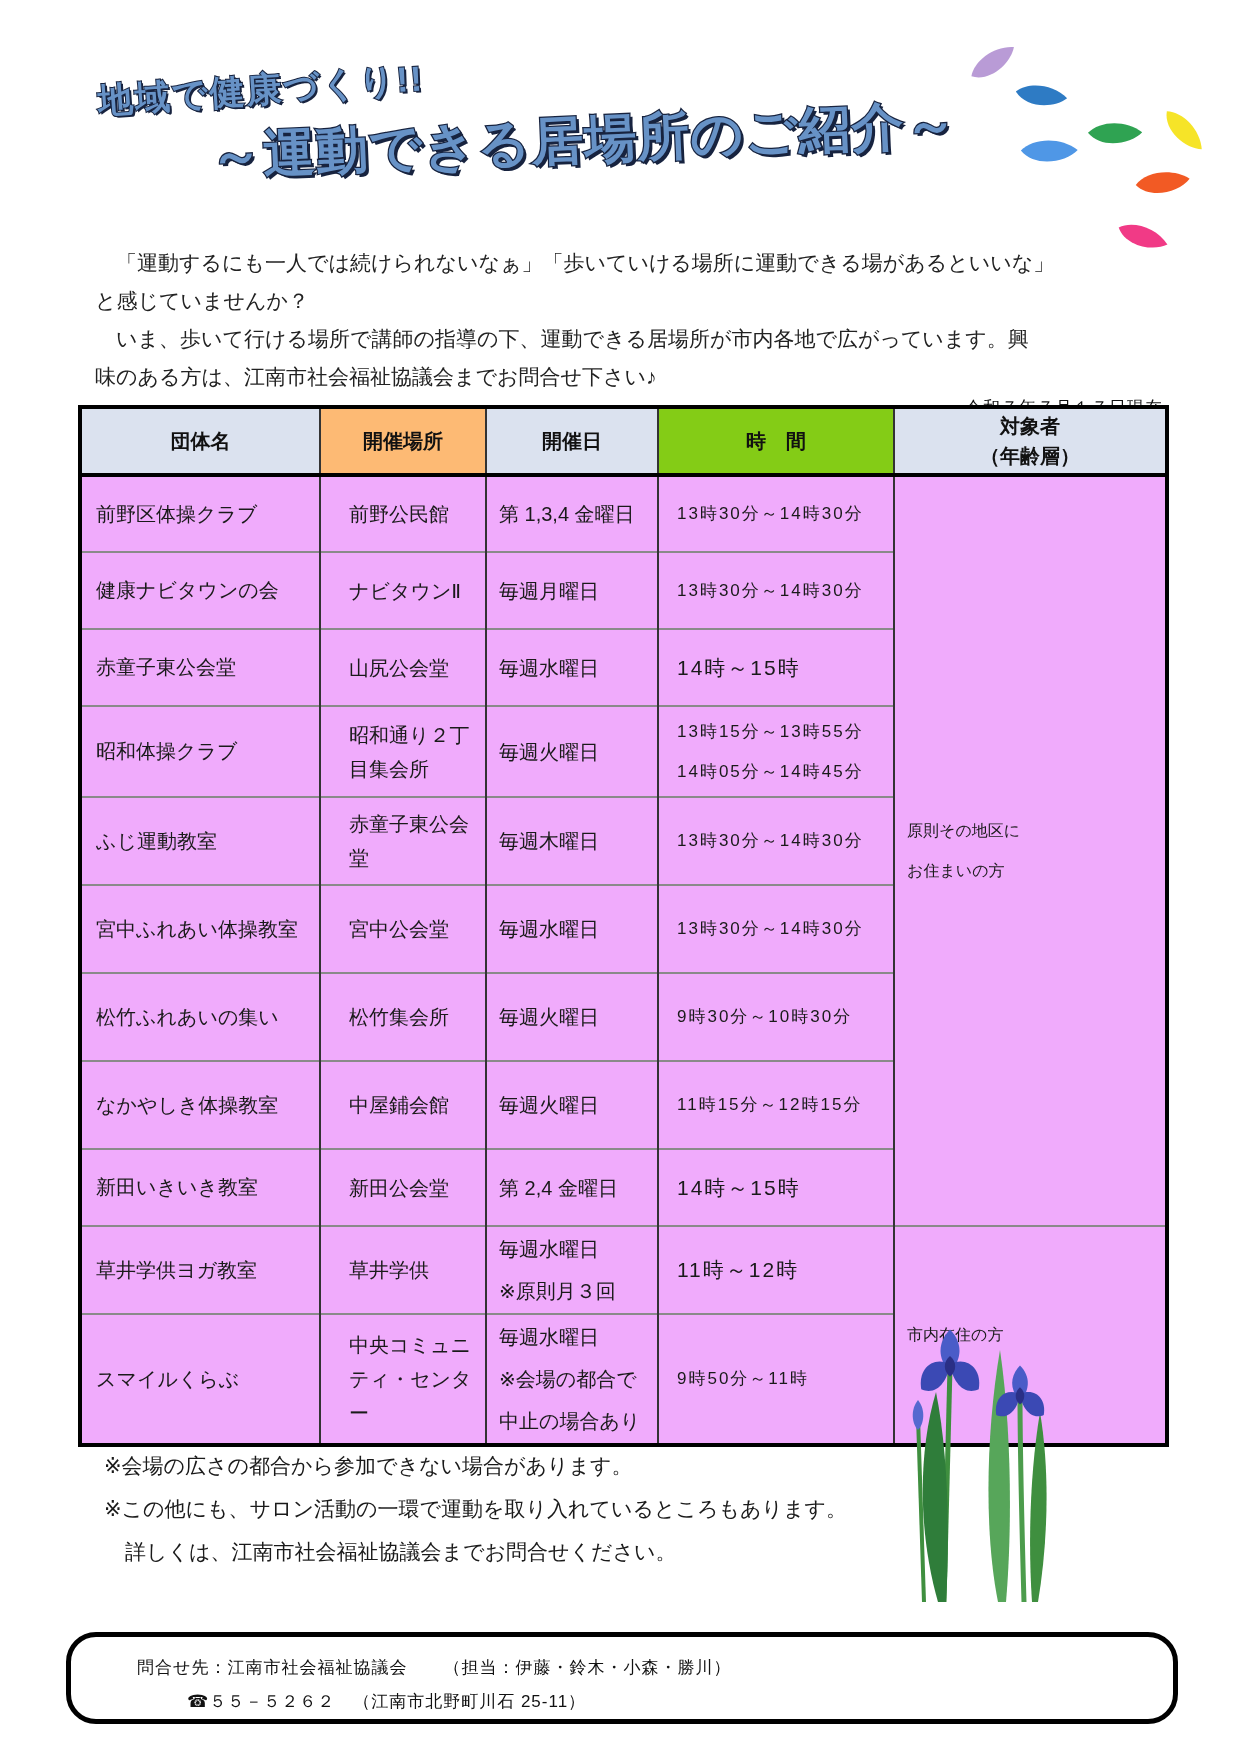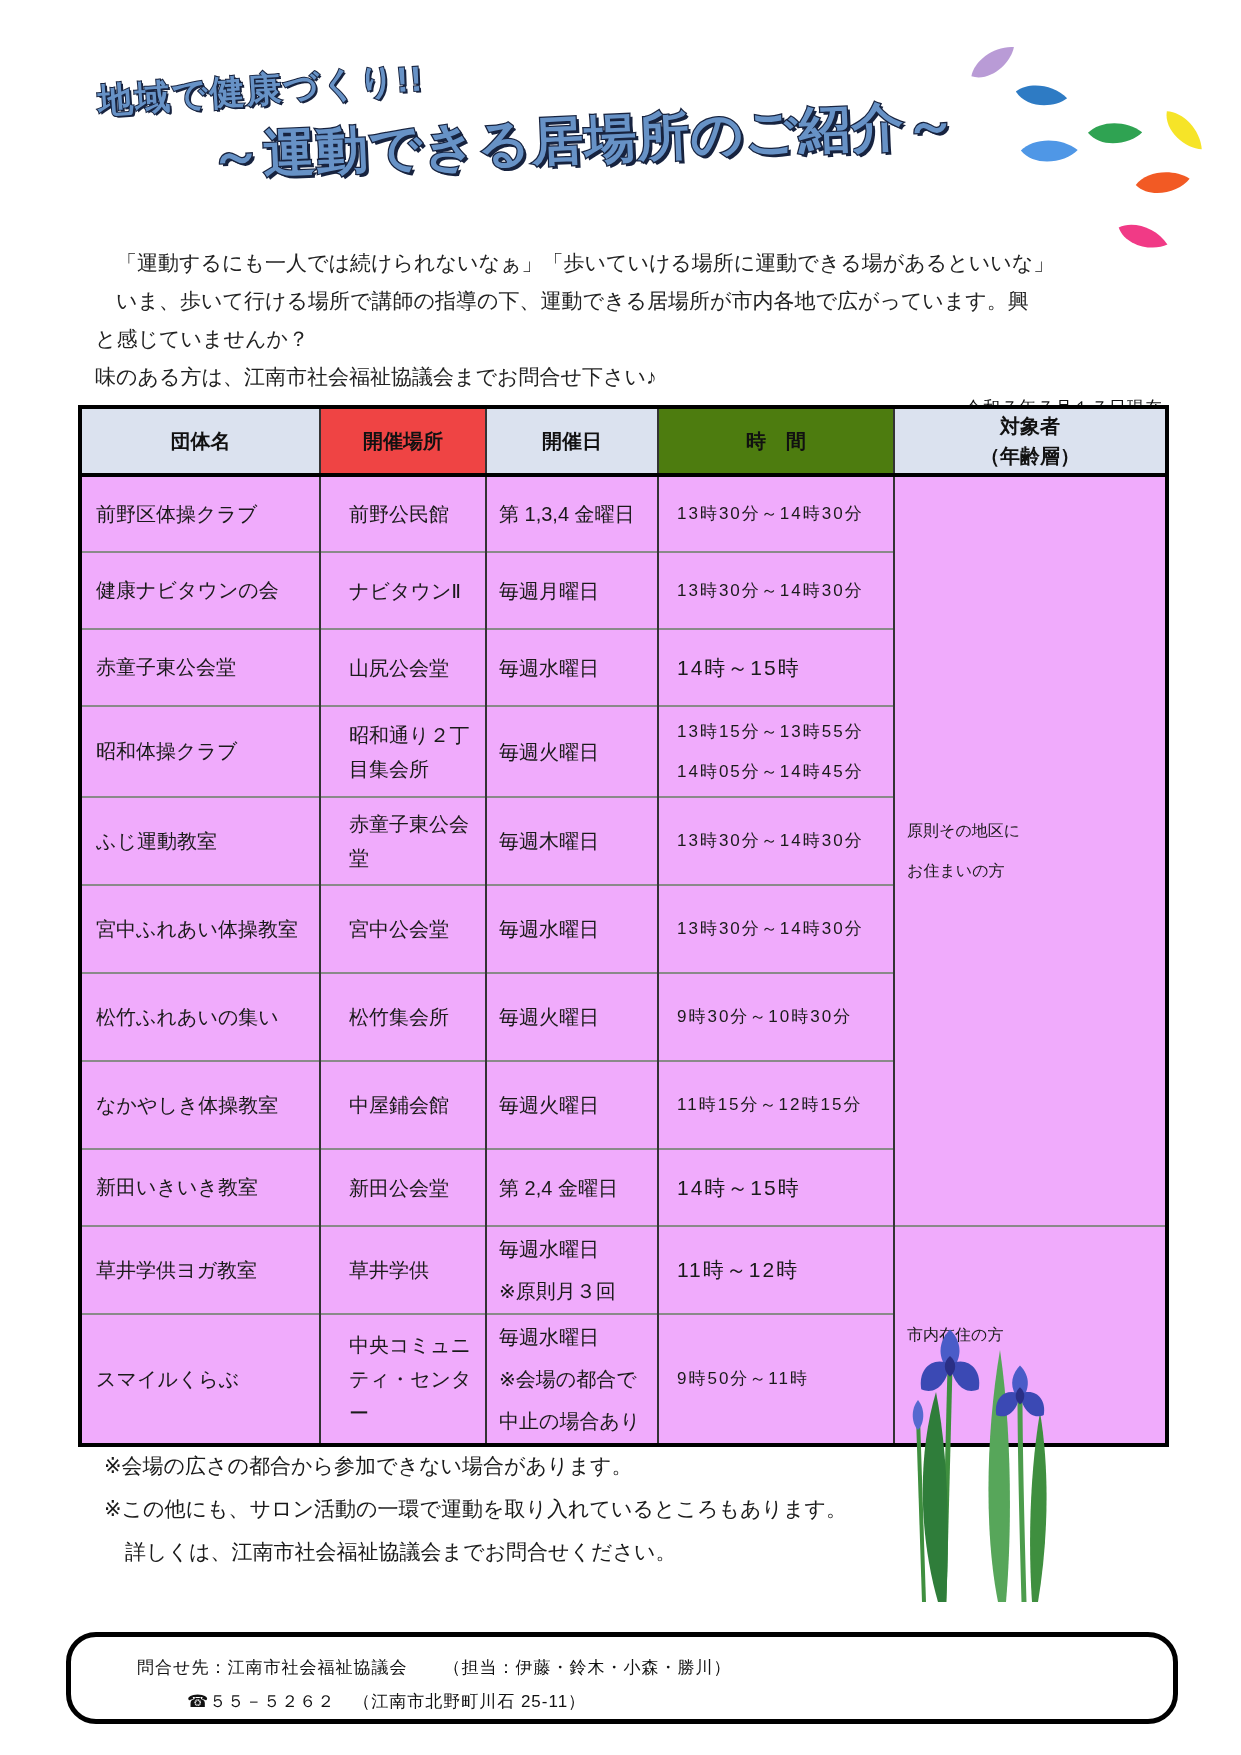--- a/index.html
+++ b/index.html
@@ -88,40 +88,40 @@
     <use href="#leaf" transform="translate(90,48) rotate(22)" fill="#2e7bc4"></use>
     <use href="#leaf" transform="translate(93,105) rotate(14) scale(1.1)" fill="#4f97e6"></use>
     <use href="#leaf" transform="translate(160,88) rotate(14) scale(1.05)" fill="#2fa352"></use>
     <use href="#leaf" transform="translate(250,74) rotate(62)" fill="#f6e428"></use>
     <use href="#leaf" transform="translate(206,140) rotate(8) scale(1.05)" fill="#f25a24"></use>
     <use href="#leaf" transform="translate(196,185) rotate(34)" fill="#f13a86"></use>
   </svg>
 
   <div class="intro">
     <div>　「運動するにも一人では続けられないなぁ」「歩いていける場所に運動できる場があるといいな」</div>
+    <div>と感じていませんか？</div>
     <div>　いま、歩いて行ける場所で講師の指導の下、運動できる居場所が市内各地で広がっています。興</div>
-    <div>と感じていませんか？</div>
     <div>味のある方は、江南市社会福祉協議会までお問合せ下さい♪</div>
   </div>
   <div class="date-note">令和７年７月１７日現在</div>
 
   <table class="schedule">
     <colgroup>
       <col style="width:240px">
         <col style="width:166px">
         <col style="width:172px">
       <col style="width:236px">
         <col style="width:273px">
     </colgroup>
     <thead>
       <tr>
         <th style="background: rgb(219, 226, 239);">団体名</th>
-        <th style="background: #ef4444;">開催場所</th>
+        <th style="background: #fdba74;">開催場所</th>
         <th style="background: rgb(219, 226, 239);">開催日</th>
-        <th style="background: #4d7c0f;">時　間</th>
+        <th style="background: #84cc16;">時　間</th>
         <th style="background: rgb(219, 226, 239);">対象者
 （年齢層）</th>
       </tr>
     </thead>
     <tbody>
         <tr>
           <td class="col-name">前野区体操クラブ</td>
           <td class="col-place">前野公民館</td>
           <td class="col-day">第 1,3,4 金曜日</td>
           <td class="col-time">13時30分～14時30分</td>

